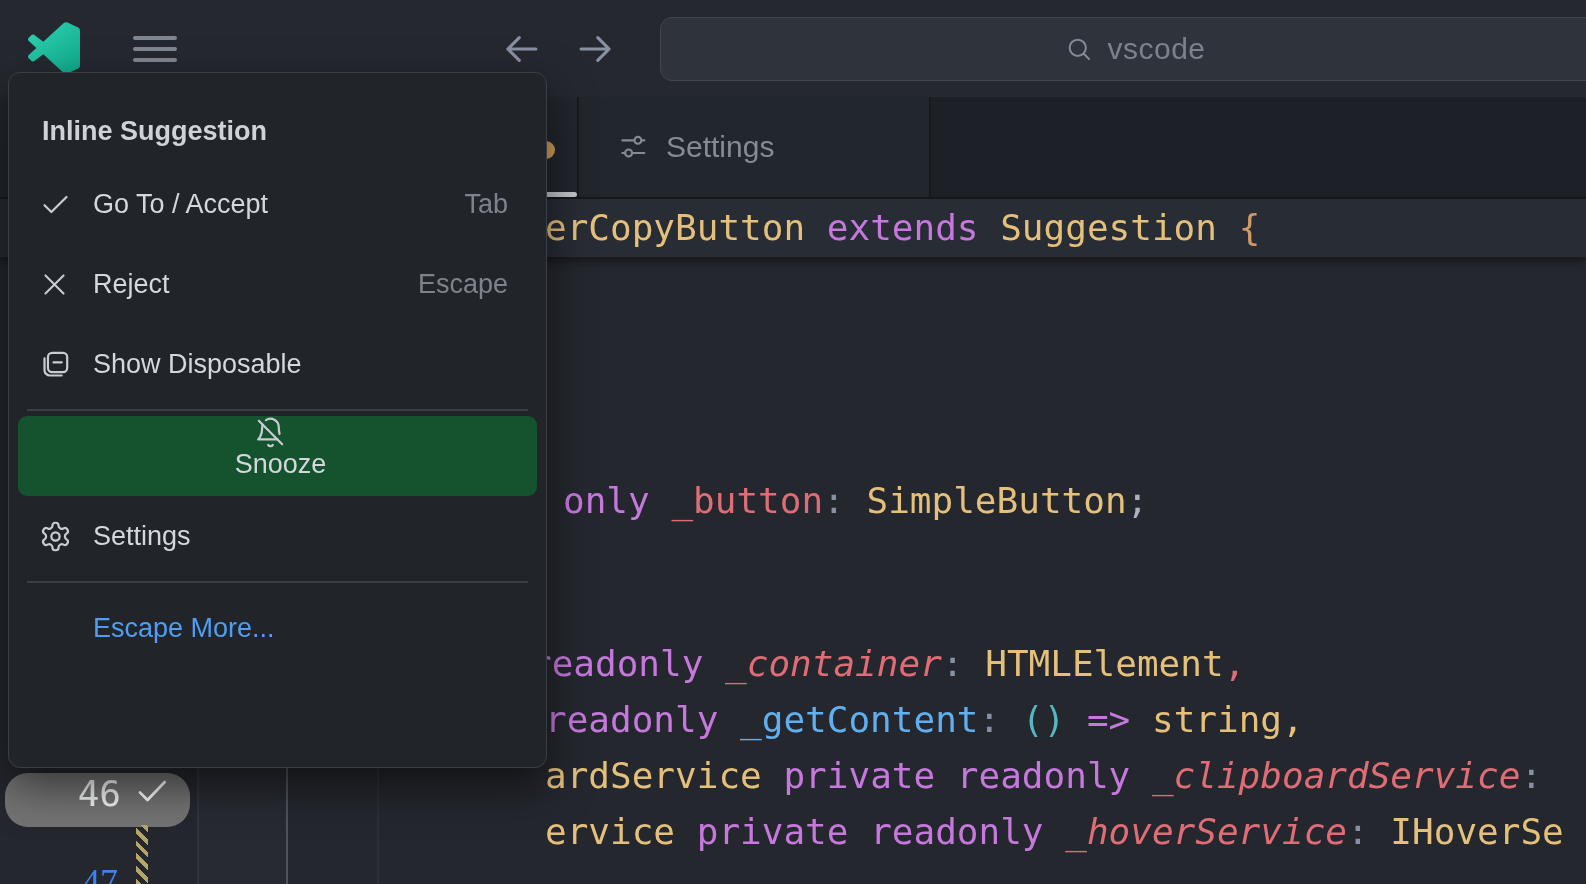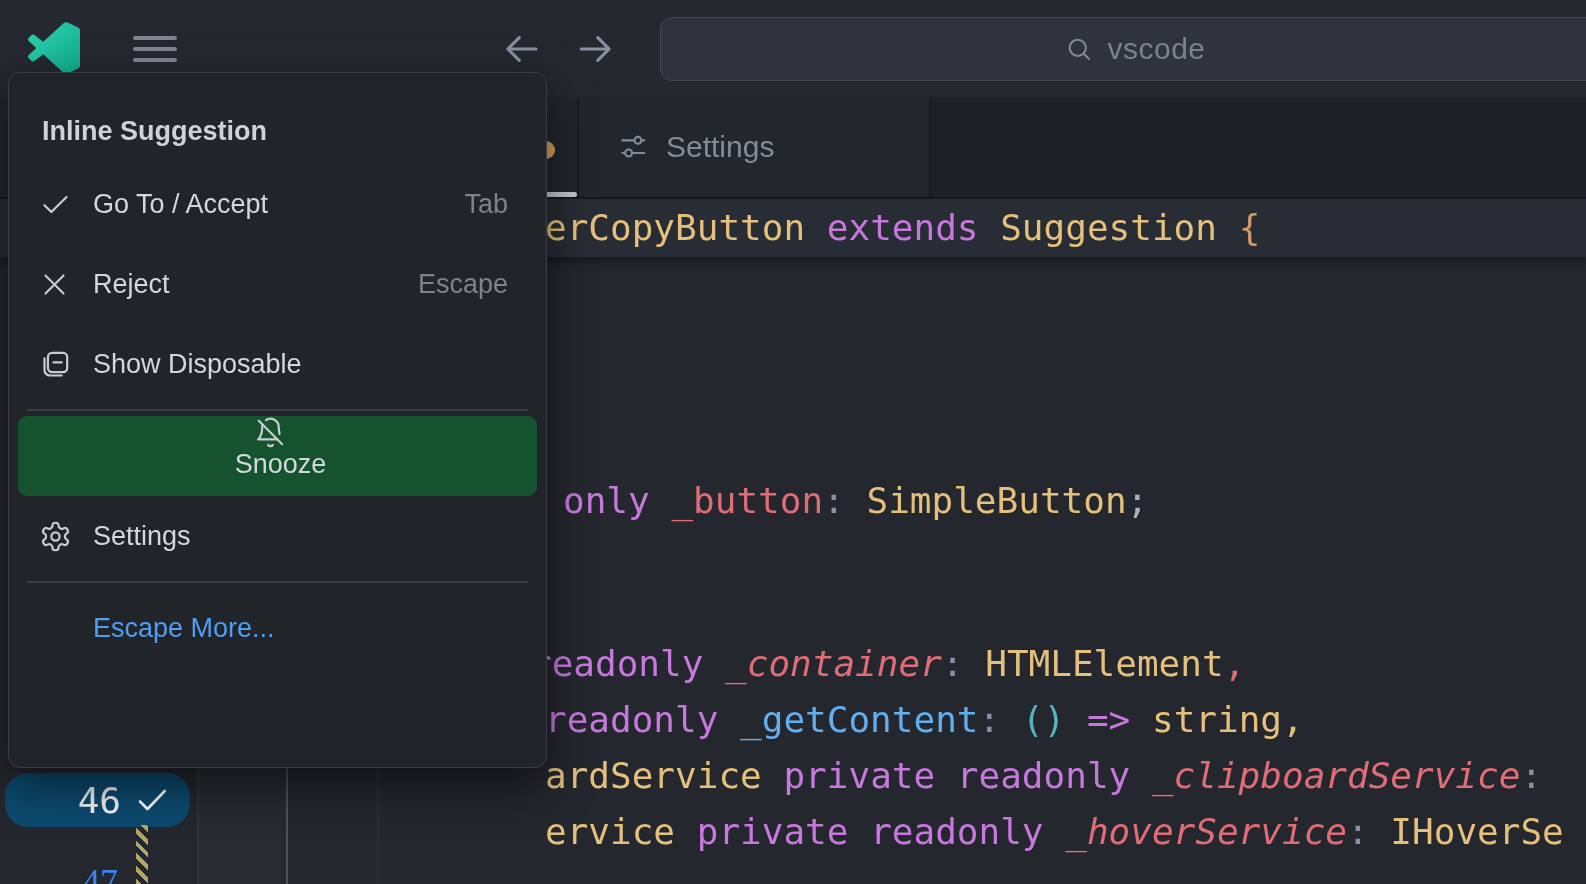--- a/index.html
+++ b/index.html
@@ -46,22 +46,22 @@
   .tk-red{color:#e06c75} .tk-blue{color:#61afef} .tk-teal{color:#56b6c2} .tk-fg{color:#abb2bf} .tk-punct{color:#8791a3}
   .tk-italic{font-style:italic}
 
   .guide { top:565px; width:2px; height:120px; }
   #guide-a { left:197px; background:#2f333c; }
   #guide-b { left:286px; background:#4d525d; }
   #guide-c { left:377px; background:#2b2f37; }
   #gutter-tint { left:199px; top:565px; width:87px; height:120px;
                  background:rgba(255,255,255,.015); }
 
-  #line46-box { left:5px; top:574px; width:185px; height:54px; background:#0c4a6e;
-                border-radius:23px; display:flex; align-items:center;
+  #line46-box { left:5px; top:574px; width:185px; height:54px; background:#737373;
+                border-radius:23px; display:flex; 
                 justify-content:flex-end; gap:13px; padding-right:20px; cursor:pointer; }
   #line46-box .num { color:#f4f5f7; font-family:"DejaVu Sans Mono", monospace; font-size:36px; }
   #line47 { left:0; top:662px; width:118px; text-align:right; color:#3b82f6;
             font-family:Liberation Serif, serif; font-size:36px; }
   #modified-stripe { left:136px; top:626px; width:12px; height:59px;
       background:repeating-linear-gradient(45deg,#b4a668 0px,#b4a668 4px,
                  transparent 4px,transparent 9px); }
 
   
   #menu { left:8px; top:72px; width:539px; height:696px; background:#212429;

